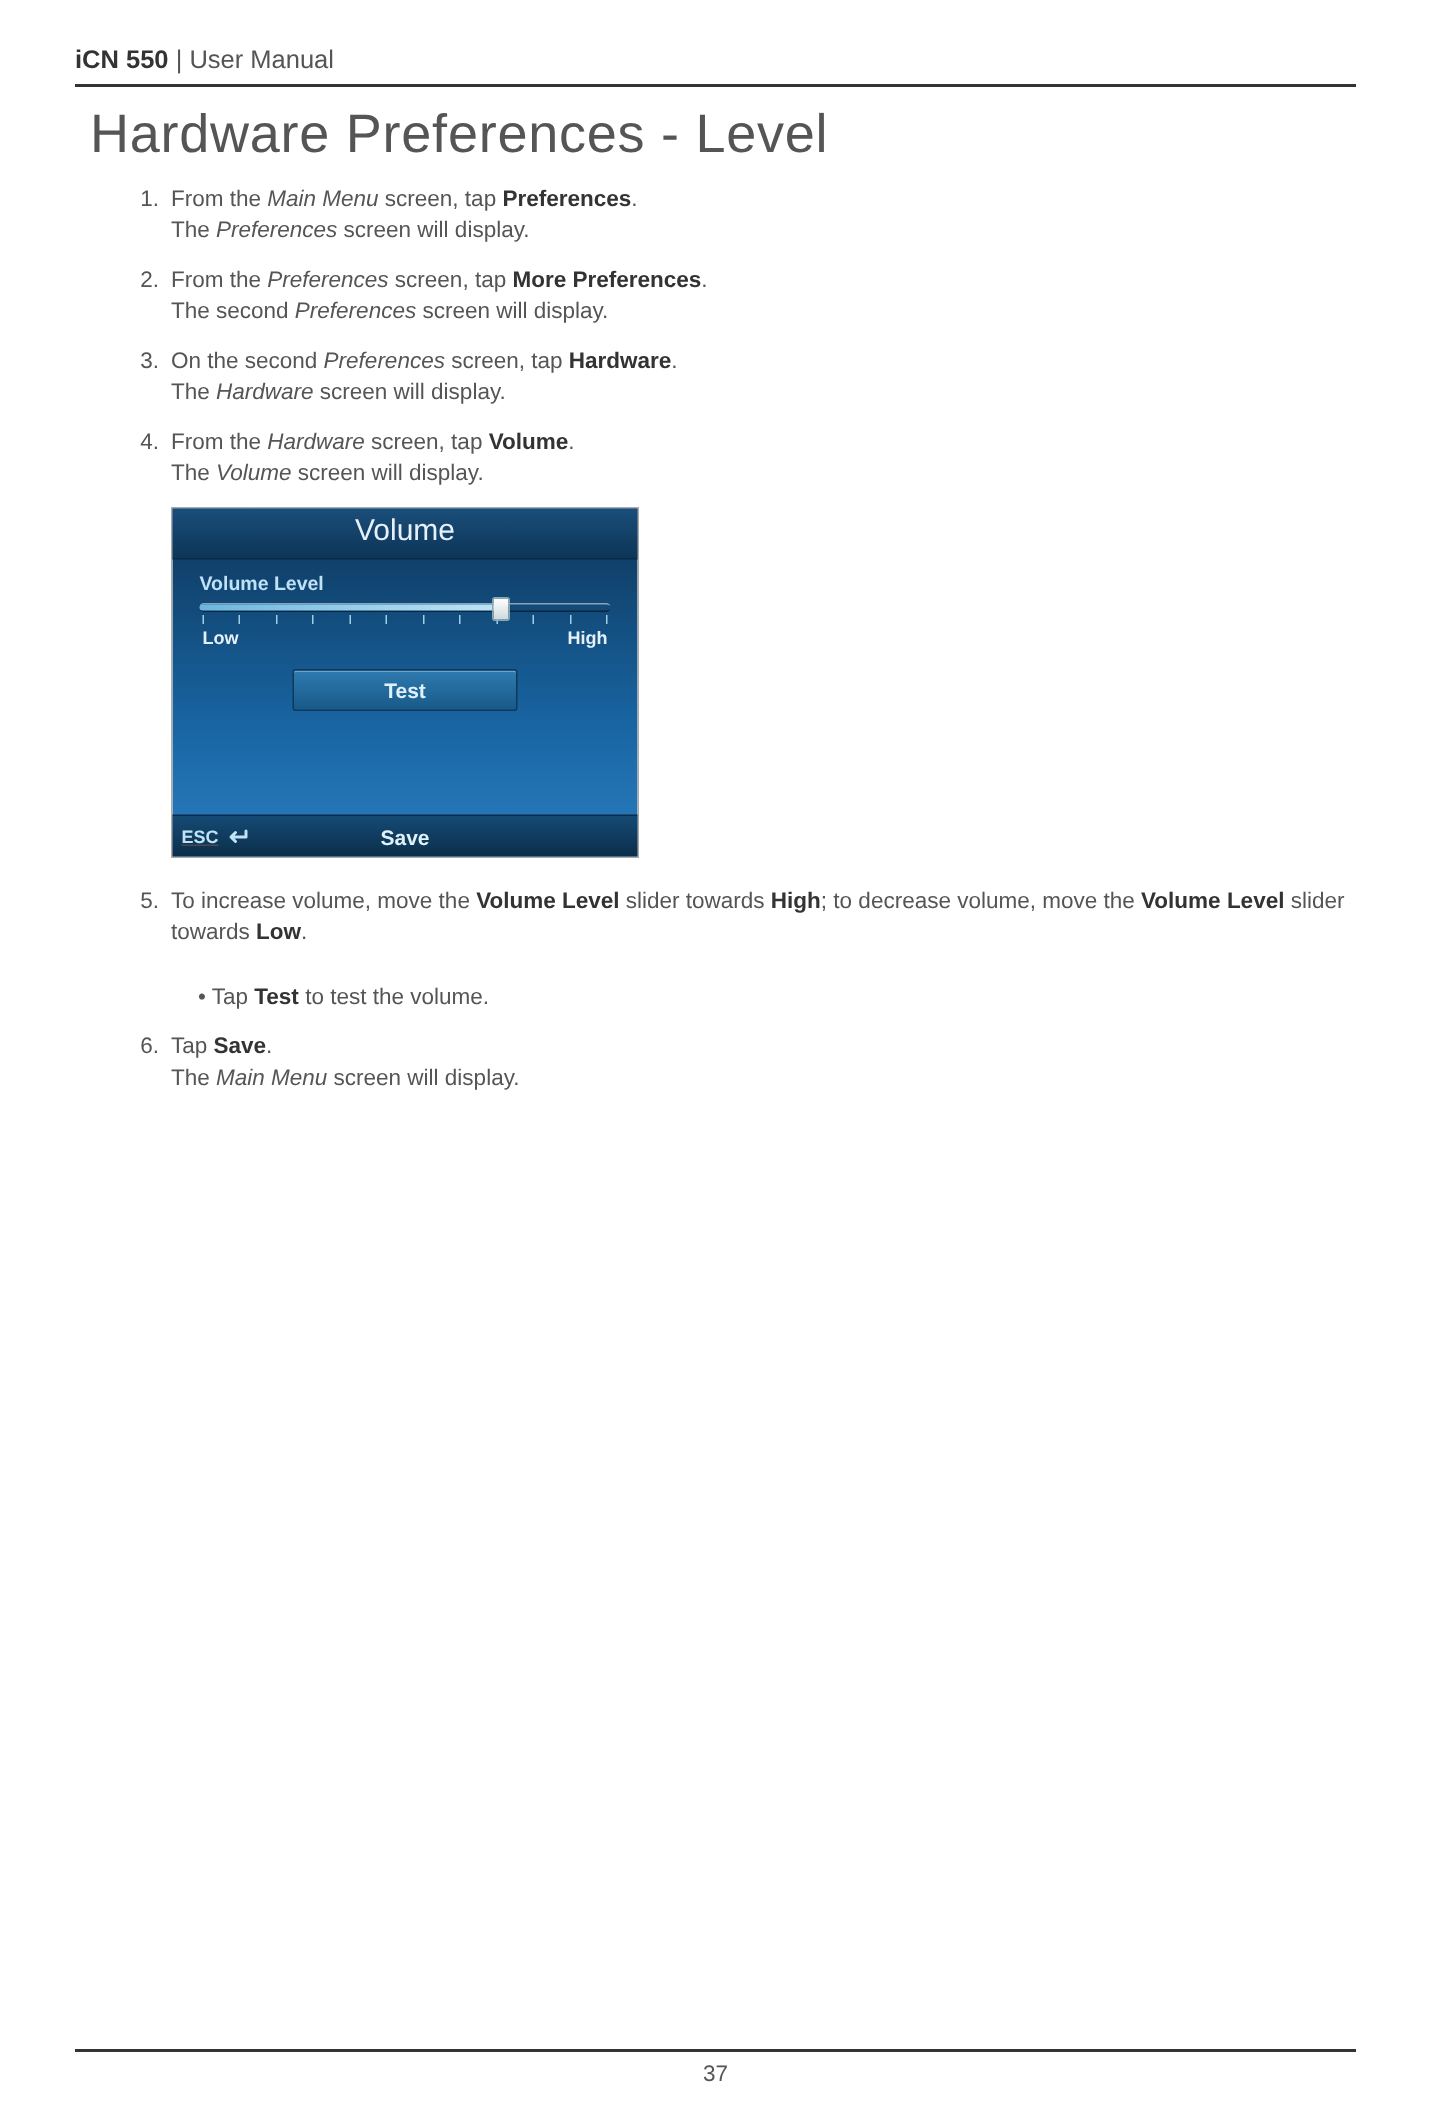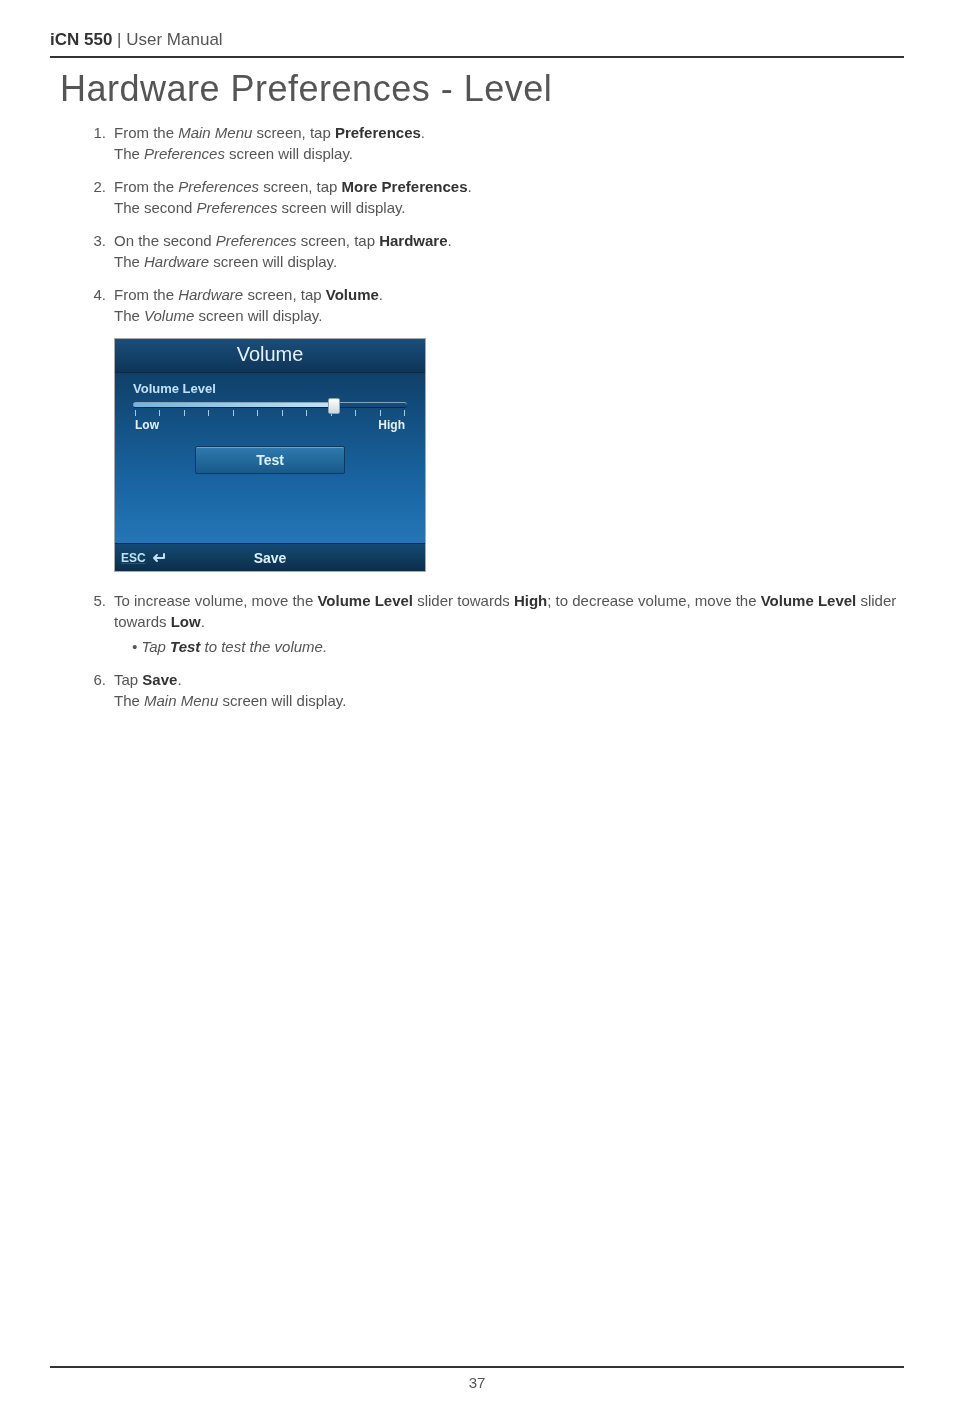--- a/index.html
+++ b/index.html
@@ -35,21 +35,21 @@
     display: flex;
     margin-bottom: 12px;
     font-size: 15px;
     line-height: 1.4;
     color: #555;
   }
   .step-num { width: 26px; text-align: right; padding-right: 8px; flex-shrink: 0; }
   .step-body { flex: 1; }
   .step-body b { font-weight: bold; color: #333; }
   .step-body i { font-style: italic; }
-  .bullet-sub { margin-left: 18px; margin-top: 4px; font-size: 15px; color: #555; font-style: italic; }
+  .bullet-sub { margin-left: 18px; margin-top: 22px; font-size: 15px; color: #555; }
   .bullet-sub::before { content: "• "; }
   .device-screen {
     width: 312px;
     height: 234px;
     margin: 6px 0 18px 26px;
     border: 1px solid #aaa;
     background: linear-gradient(180deg, #0d3558 0%, #1863a0 60%, #2a7ec0 100%);
     position: relative;
     font-family: Arial, sans-serif;
   }

